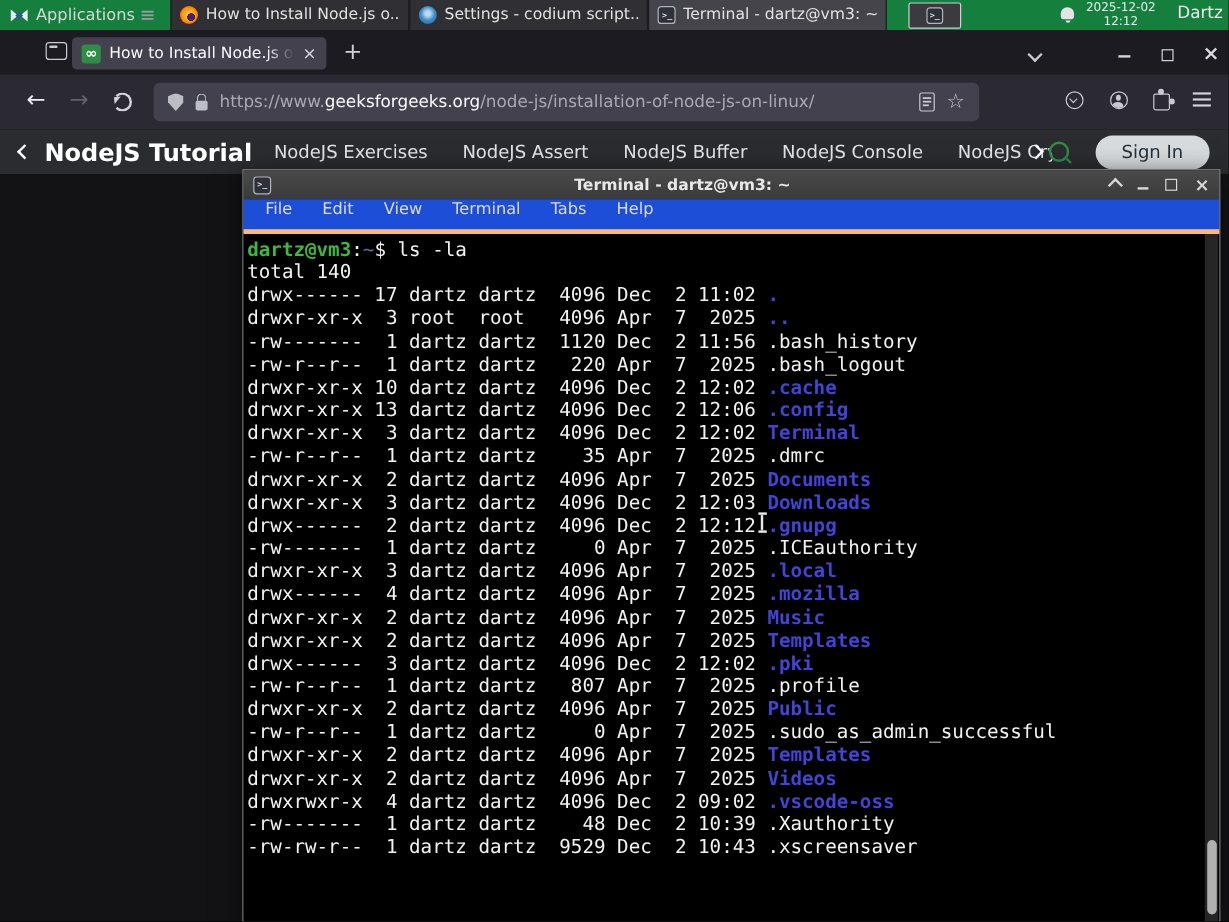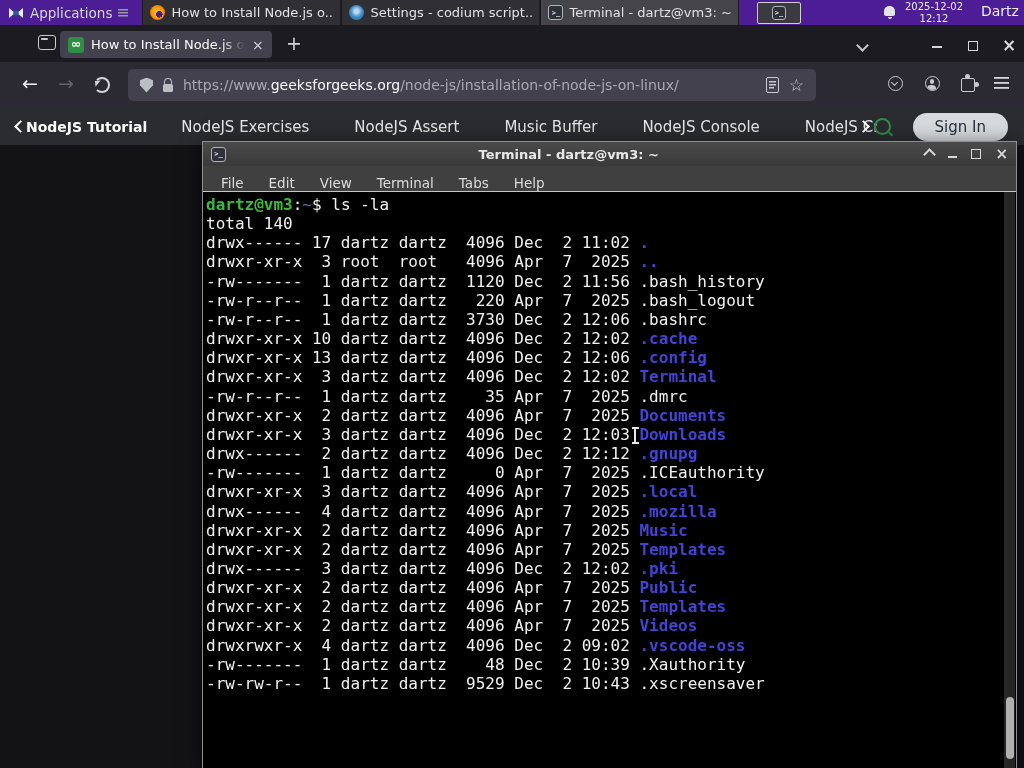--- a/index.html
+++ b/index.html
@@ -1,20 +1,20 @@
 <!DOCTYPE html>
 <html style="--gfg-green: #2f8d46; --dir-blue: #4343d6; --prompt-green: #3db93d;"><head>
 <meta charset="utf-8">
 <style>
   html,body{margin:0;padding:0;background:#000;}
   #screen{position:relative;width:1024px;height:768px;overflow:hidden;
     font-family:"DejaVu Sans","Liberation Sans",sans-serif;background:#131316;}
   .abs{position:absolute;}
   
-  #panel{left:0;top:0;width:1024px;height:25px;background:#4c1d95;border-bottom:1px solid #121214;
+  #panel{left:0;top:0;width:1024px;height:25px;background:#15803d;border-bottom:1px solid #121214;
     display:flex;align-items:center;color:#d8d8d8;font-size:13.5px;}
   #app-btn{display:flex;align-items:center;gap:6px;padding:0 8px;height:100%;}
   #menu-lines{width:10px;height:8px;background:
     linear-gradient(#9a9aa0,#9a9aa0) 0 0/10px 1.5px no-repeat,
     linear-gradient(#9a9aa0,#9a9aa0) 0 3.2px/10px 1.5px no-repeat,
     linear-gradient(#9a9aa0,#9a9aa0) 0 6.4px/10px 1.5px no-repeat;}
   #win-buttons{display:flex;height:100%;margin-left:6px;}
   .win-btn{width:199px;height:100%;display:flex;align-items:center;gap:6px;padding:0 7px;box-sizing:border-box;
     background:#303034;border-left:1px solid #1c1c1f;border-right:1px solid #1c1c1f;overflow:hidden;}
   .win-btn.active{background:#44444a;}
@@ -83,39 +83,39 @@
   #account::after{content:"";position:absolute;left:1.2px;top:7.5px;width:9px;height:6px;border-radius:50% 50% 0 0;background:#c9c9d2;}
   #puzzle{left:961px;width:12px;height:12px;border:1.8px solid #c9c9d2;border-radius:2px;margin-top:2px;}
   #puzzle::before{content:"";position:absolute;left:3px;top:-5px;width:5px;height:5px;border-radius:50%;background:#c9c9d2;}
   #puzzle::after{content:"";position:absolute;right:-5px;top:3px;width:5px;height:5px;border-radius:50%;background:#c9c9d2;}
   #hamburger{left:994px;top:15px;width:15px;height:12px;background:
     linear-gradient(#d4d4dc,#d4d4dc) 0 0/15px 1.8px no-repeat,
     linear-gradient(#d4d4dc,#d4d4dc) 0 5px/15px 1.8px no-repeat,
     linear-gradient(#d4d4dc,#d4d4dc) 0 10px/15px 1.8px no-repeat;}
   
   #siteheader{left:0;top:108px;width:1024px;height:37px;background:#2a2c2f;display:flex;align-items:center;color:#e3e5e7;}
-  #site-back{display:flex;align-items:center;gap:1px;margin-left:16px;font-size:14px;font-weight:600;color:#fff;white-space:nowrap;}
+  #site-back{display:flex;align-items:center;gap:12px;margin-left:16px;font-size:20px;font-weight:600;color:#fff;white-space:nowrap;}
   #site-links{display:flex;list-style:none;margin:0 0 0 18px;padding:0;gap:29px;font-size:15px;white-space:nowrap;overflow:hidden;flex:1;}
-  #site-links li{cursor:pointer;margin-left:16px;}
+  #site-links li{cursor:pointer;}
   #site-chev-right{color:#fff;margin:0 6px 0 -18px;}
   .mag{width:13px;height:13px;border:2.4px solid var(--gfg-green,#2f8d46);border-radius:50%;position:relative;margin-right:22px;}
   .mag::after{content:"";position:absolute;width:5px;height:2.4px;background:var(--gfg-green,#2f8d46);transform:rotate(45deg);right:-4px;bottom:-2px;}
   #signin{margin-right:16px;background:#d7dbde;color:#23313b;font-size:15px;border-radius:16px;padding:5px 22px;}
   
   #term-win{left:202px;top:141px;width:815px;height:627px;border:1px solid #8e8e8e;box-sizing:border-box;
     background:#000;box-shadow:0 4px 20px rgba(0,0,0,.6);}
   #term-title{height:24px;background:linear-gradient(#4a4a4a,#3a3a3a);display:flex;align-items:center;padding:0 8px;}
   #term-title .term-glyph{width:15px;height:15px;}
   #term-title-text{flex:1;text-align:center;font-size:13px;font-weight:bold;color:#e8e8e8;
     font-family:"DejaVu Sans","Liberation Sans",sans-serif;}
   .tctl{color:#d8d8d8;margin-left:14px;display:flex;align-items:center;}
   .tctl .bar{width:9px;height:2px;background:#d8d8d8;margin-top:6px;}
   .tctl .sq{width:8px;height:8px;border:1.6px solid #d8d8d8;}
   .tctl.x{font-size:15px;font-weight:bold;line-height:14px;}
-  #term-menu{height:25px;background:#404040;display:flex;align-items:flex-end;border-bottom:1px solid #fdba74;}
+  #term-menu{height:25px;background:#1d4ed8;display:flex;align-items:flex-start;border-bottom:4px solid #fdba74;}
   #term-menu ul{display:flex;list-style:none;margin:0;padding:0 0 0 18px;gap:25px;font-size:13.5px;color:#dcdcdc;}
   #term-body{position:relative;height:576px;background:#000;overflow:hidden;padding:3px 0 0 3px;
     font-family:"DejaVu Sans Mono","Liberation Mono",monospace;font-size:16px;line-height:19.15px;color:#f2f2f2;}
   .term-line{white-space:pre;}
   .t-user{color:var(--prompt-green,#3db93d);font-weight:bold;}
   .t-path{color:#56709c;}
   .fname.dir{color:var(--dir-blue,#4343d6);font-weight:bold;}
   .fname.dim{color:#4d4d4d;}
   #term-scroll{position:absolute;right:1px;top:0;width:11px;height:576px;background:#262626;}
   #term-thumb{position:absolute;left:1.5px;top:505px;width:8px;height:62px;background:#b0b0b0;border-radius:4px;}
@@ -202,21 +202,21 @@
 
   <div id="siteheader" class="abs">
     <div id="site-back">
       <span class="chev left"></span>
       <span>NodeJS Tutorial</span>
     </div>
     <ul id="site-links">
 
     <li>NodeJS Exercises</li>
         <li>NodeJS Assert</li>
-        <li>Music Buffer</li>
+        <li>NodeJS Buffer</li>
         <li>NodeJS Console</li>
         <li>NodeJS Crypto</li>
       </ul>
     <span id="site-chev-right" class="chev right"></span>
     <span class="mag"></span>
     <div id="signin">
       <span>Sign In</span>
     </div>
   </div>
 
@@ -248,35 +248,36 @@
     </div>
     <div id="term-body">
       <div class="term-line"><span class="t-user">dartz@vm3</span><span>:</span><span class="t-path">~</span><span>$ </span><span>ls -la</span></div>
       <div class="term-line">total 140</div>
       <div>
 
       <div class="term-line"><span>drwx------ 17 dartz dartz  4096 Dec  2 11:02 </span><span class="fname dir">.</span></div>
           <div class="term-line"><span>drwxr-xr-x  3 root  root   4096 Apr  7  2025 </span><span class="fname dir">..</span></div>
           <div class="term-line"><span>-rw-------  1 dartz dartz  1120 Dec  2 11:56 </span><span class="fname file">.bash_history</span></div>
           <div class="term-line"><span>-rw-r--r--  1 dartz dartz   220 Apr  7  2025 </span><span class="fname file">.bash_logout</span></div>
-          <div class="term-line"><span>-rw-r--r--  1 dartz dartz  3730 Dec  2 12:06 </span><span class="fname file">.bashrc</span></div>
           <div class="term-line"><span>drwxr-xr-x 10 dartz dartz  4096 Dec  2 12:02 </span><span class="fname dir">.cache</span></div>
           <div class="term-line"><span>drwxr-xr-x 13 dartz dartz  4096 Dec  2 12:06 </span><span class="fname dir">.config</span></div>
           <div class="term-line"><span>drwxr-xr-x  3 dartz dartz  4096 Dec  2 12:02 </span><span class="fname dir">Terminal</span></div>
           <div class="term-line"><span>-rw-r--r--  1 dartz dartz    35 Apr  7  2025 </span><span class="fname file">.dmrc</span></div>
           <div class="term-line"><span>drwxr-xr-x  2 dartz dartz  4096 Apr  7  2025 </span><span class="fname dir">Documents</span></div>
           <div class="term-line"><span>drwxr-xr-x  3 dartz dartz  4096 Dec  2 12:03 </span><span class="fname dir">Downloads</span></div>
           <div class="term-line"><span>drwx------  2 dartz dartz  4096 Dec  2 12:12 </span><span class="fname dir">.gnupg</span></div>
           <div class="term-line"><span>-rw-------  1 dartz dartz     0 Apr  7  2025 </span><span class="fname file">.ICEauthority</span></div>
           <div class="term-line"><span>drwxr-xr-x  3 dartz dartz  4096 Apr  7  2025 </span><span class="fname dir">.local</span></div>
           <div class="term-line"><span>drwx------  4 dartz dartz  4096 Apr  7  2025 </span><span class="fname dir">.mozilla</span></div>
           <div class="term-line"><span>drwxr-xr-x  2 dartz dartz  4096 Apr  7  2025 </span><span class="fname dir">Music</span></div>
           <div class="term-line"><span>drwxr-xr-x  2 dartz dartz  4096 Apr  7  2025 </span><span class="fname dir">Templates</span></div>
           <div class="term-line"><span>drwx------  3 dartz dartz  4096 Dec  2 12:02 </span><span class="fname dir">.pki</span></div>
+          <div class="term-line"><span>-rw-r--r--  1 dartz dartz   807 Apr  7  2025 </span><span class="fname file">.profile</span></div>
           <div class="term-line"><span>drwxr-xr-x  2 dartz dartz  4096 Apr  7  2025 </span><span class="fname dir">Public</span></div>
+          <div class="term-line"><span>-rw-r--r--  1 dartz dartz     0 Apr  7  2025 </span><span class="fname file">.sudo_as_admin_successful</span></div>
           <div class="term-line"><span>drwxr-xr-x  2 dartz dartz  4096 Apr  7  2025 </span><span class="fname dir">Templates</span></div>
           <div class="term-line"><span>drwxr-xr-x  2 dartz dartz  4096 Apr  7  2025 </span><span class="fname dir">Videos</span></div>
           <div class="term-line"><span>drwxrwxr-x  4 dartz dartz  4096 Dec  2 09:02 </span><span class="fname dir">.vscode-oss</span></div>
           <div class="term-line"><span>-rw-------  1 dartz dartz    48 Dec  2 10:39 </span><span class="fname file">.Xauthority</span></div>
           <div class="term-line"><span>-rw-rw-r--  1 dartz dartz  9529 Dec  2 10:43 </span><span class="fname file">.xscreensaver</span></div>
         </div>
       <div id="term-scroll">
         <div id="term-thumb"></div>
       </div>
     </div>

